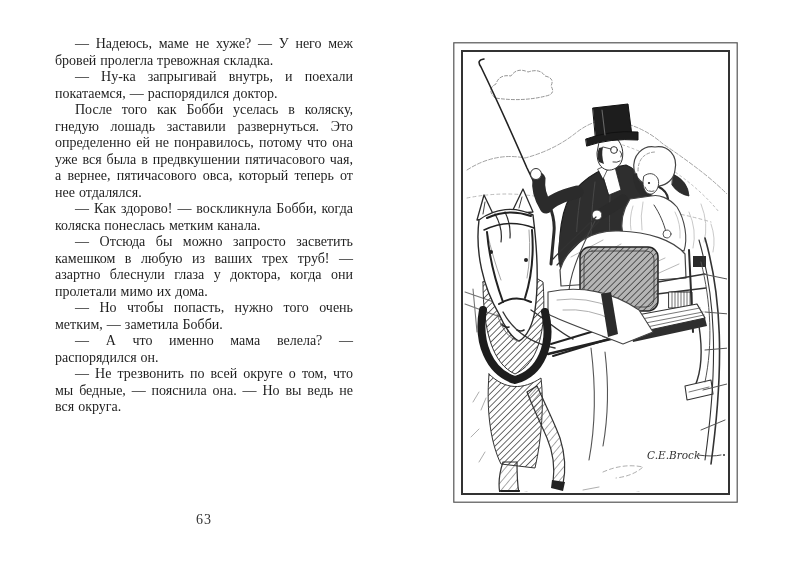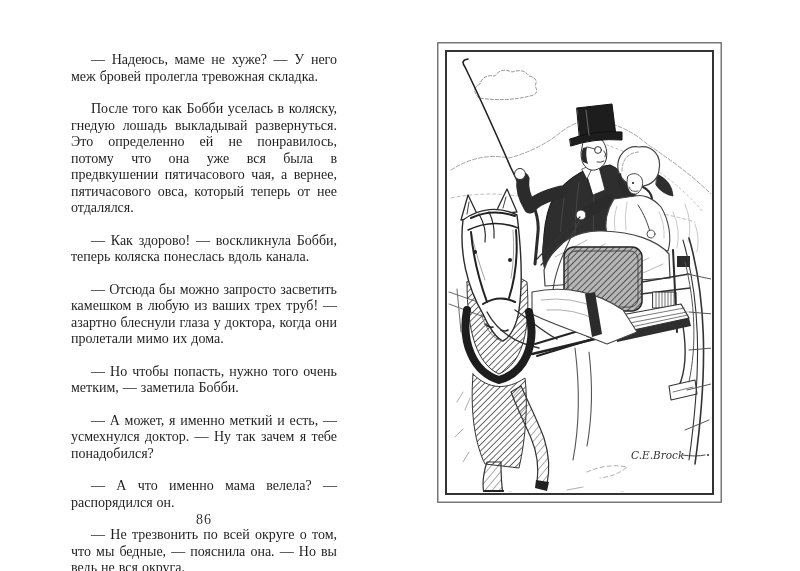--- a/index.html
+++ b/index.html
@@ -9,50 +9,50 @@
     font-family:"Liberation Serif", serif;
   }
   .spread{position:absolute;inset:0;}
   
   .text-column{
     position:absolute;left:55px;top:36px;width:298px;
     color:#1f1f1f;font-size:14px;line-height:16.5px;
     text-align:justify;
   }
   .text-column p.para{
-    margin:16px;padding:0;text-indent:20px;
+    margin:0;padding:0;text-indent:20px;
     word-spacing:0.5px;
   }
   .page-number{
     position:absolute;left:55px;top:512px;width:298px;
     text-align:center;color:#333;font-size:14px;letter-spacing:1px;
   }
   
   .figure{
-    position:absolute;left:437px;top:42px;width:285px;height:461px;
+    position:absolute;left:453px;top:42px;width:285px;height:461px;
   }
   .figure svg{display:block;}
 </style>
 </head>
 <body>
 
 <div class="spread">
 
   <div>
     <div class="text-column">
         <p class="para">— Надеюсь, маме не хуже? — У него меж бровей пролегла тревожная складка.</p>
-        <p class="para">После того как Бобби уселась в коляску, гнедую лошадь выкладывай развернуться. Это определенно ей не понравилось, потому что она уже вся была в предвкушении пятичасового чая, а вернее, пятичасового овса, который теперь от нее отдалялся.</p>
-        <p class="para">— Как здорово! — воскликнула Бобби, теперь коляска понеслась вдоль канала.</p>
+        <p class="para">— Ну-ка запрыгивай внутрь, и поехали покатаемся, — распорядился доктор.</p>
+        <p class="para">После того как Бобби уселась в коляску, гнедую лошадь заставили развернуться. Это определенно ей не понравилось, потому что она уже вся была в предвкушении пятичасового чая, а вернее, пятичасового овса, который теперь от нее отдалялся.</p>
+        <p class="para">— Как здорово! — воскликнула Бобби, когда коляска понеслась метким канала.</p>
         <p class="para">— Отсюда бы можно запросто засветить камешком в любую из ваших трех труб! — азартно блеснули глаза у доктора, когда они пролетали мимо их дома.</p>
         <p class="para">— Но чтобы попасть, нужно того очень метким, — заметила Бобби.</p>
-        <p class="para">— А может, я именно меткий и есть, — усмехнулся доктор. — Ну так зачем я тебе понадобился?</p>
         <p class="para">— А что именно мама велела? — распорядился он.</p>
         <p class="para">— Не трезвонить по всей округе о том, что мы бедные, — пояснила она. — Но вы ведь не вся округа.</p>
       </div>
-    <div class="page-number">86</div>
+    <div class="page-number">63</div>
   </div>
 
   <div class="figure">
     <svg width="285" height="461" viewBox="0 0 285 461" xmlns="http://www.w3.org/2000/svg">
       <defs>
         <clipPath id="pic">
             <rect x="11" y="11" width="263" height="439"></rect>
           </clipPath>
         <pattern id="hA" width="4.5" height="4.5" patternUnits="userSpaceOnUse" patternTransform="rotate(45)">
           <line x1="0" y1="0" x2="0" y2="4.5" stroke="#2b2b2b" stroke-width="1.4"></line>

